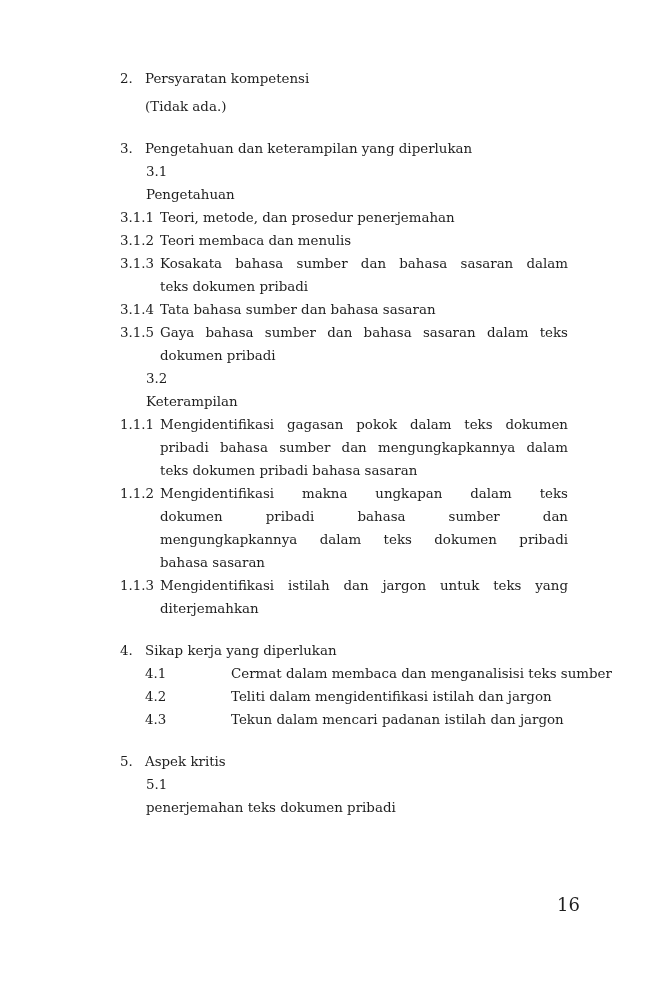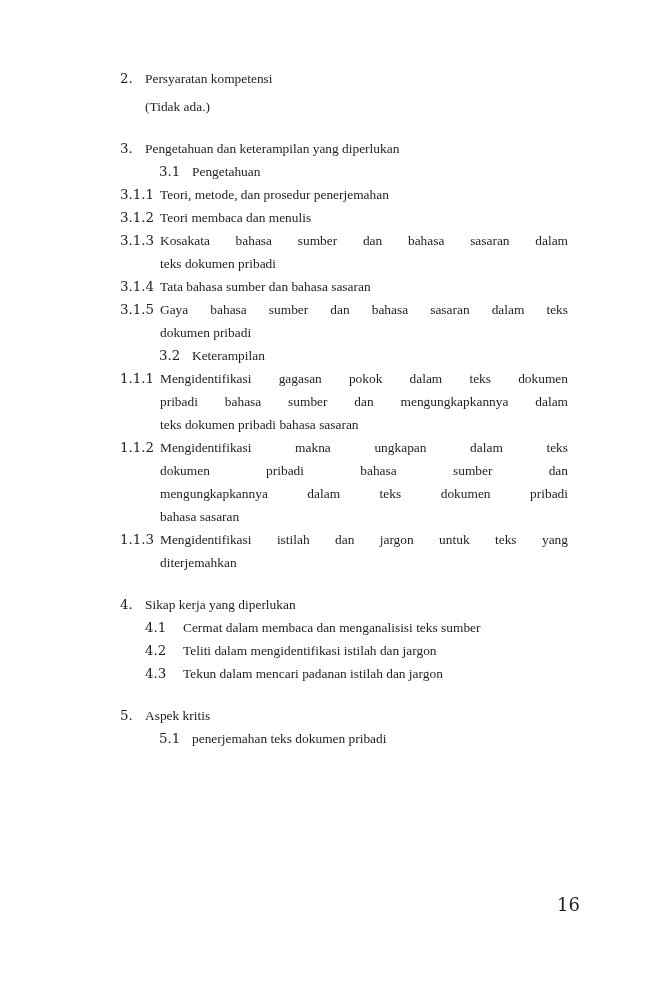--- a/index.html
+++ b/index.html
@@ -20,31 +20,31 @@
   .content {
     position: absolute;
     left: 120px; top: 67px;
     width: 448px;
   }
   .row { display: flex; align-items: flex-start; }
   .num { flex: 0 0 auto; }
   .txt { flex: 1 1 auto; min-width: 0; }
 
   .l1 .num { width: 25px; }
-  .l2      { margin-left: 39px; }
+  .l2      { margin-left: 26px; flex-direction: column; }
   .l2 .num { width: 33px; }
-  .l2b      { margin-left: 25px; }
+  .l2b      { margin-left: 25px; gap: 48px; }
   .l2b .num { width: 38px; }
   .l3      { }
   .l3 .num { width: 40px; }
 
   .gap-section { margin-top: 19px; }
   .gap-small   { margin-top: 5px; justify-content: flex-end; }
 
-  .line { text-align: left; white-space: nowrap; font-family: Liberation Serif, serif; }
+  .line { text-align: left; white-space: nowrap; }
   .line.just {
     white-space: normal;
     text-align: justify;
     text-align-last: justify;
     text-justify: inter-word;
   }
   .footer {
     position: absolute;
     left: 557px; top: 893px;
     font-size: 18px;

